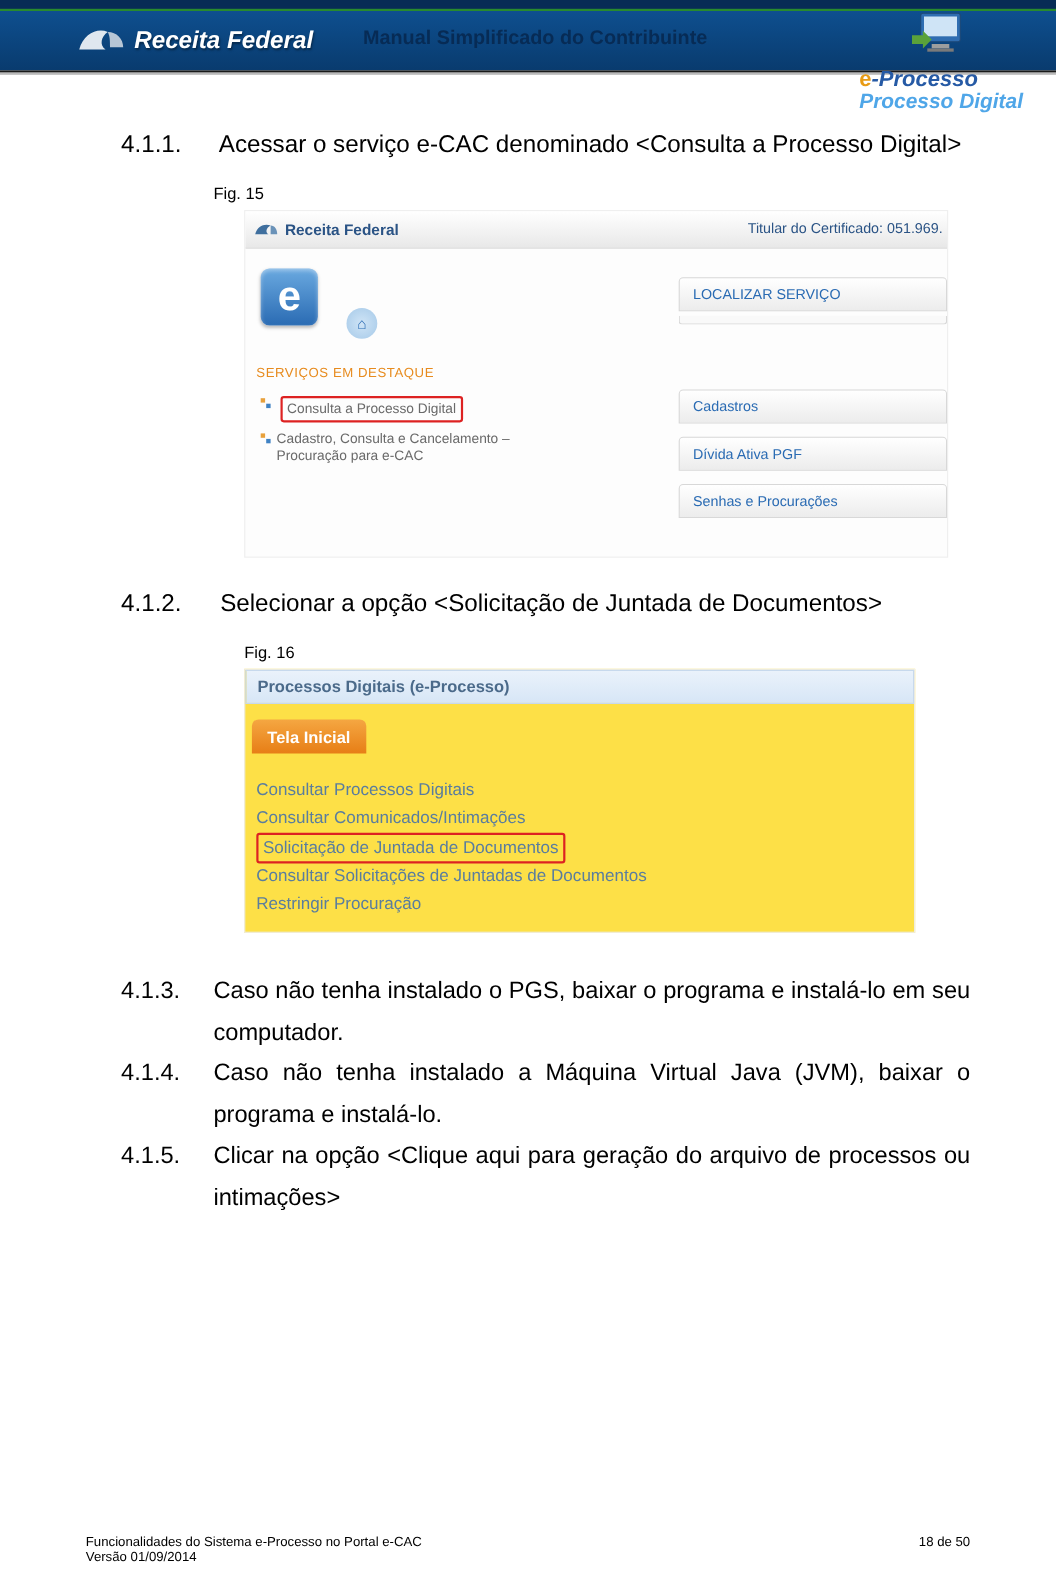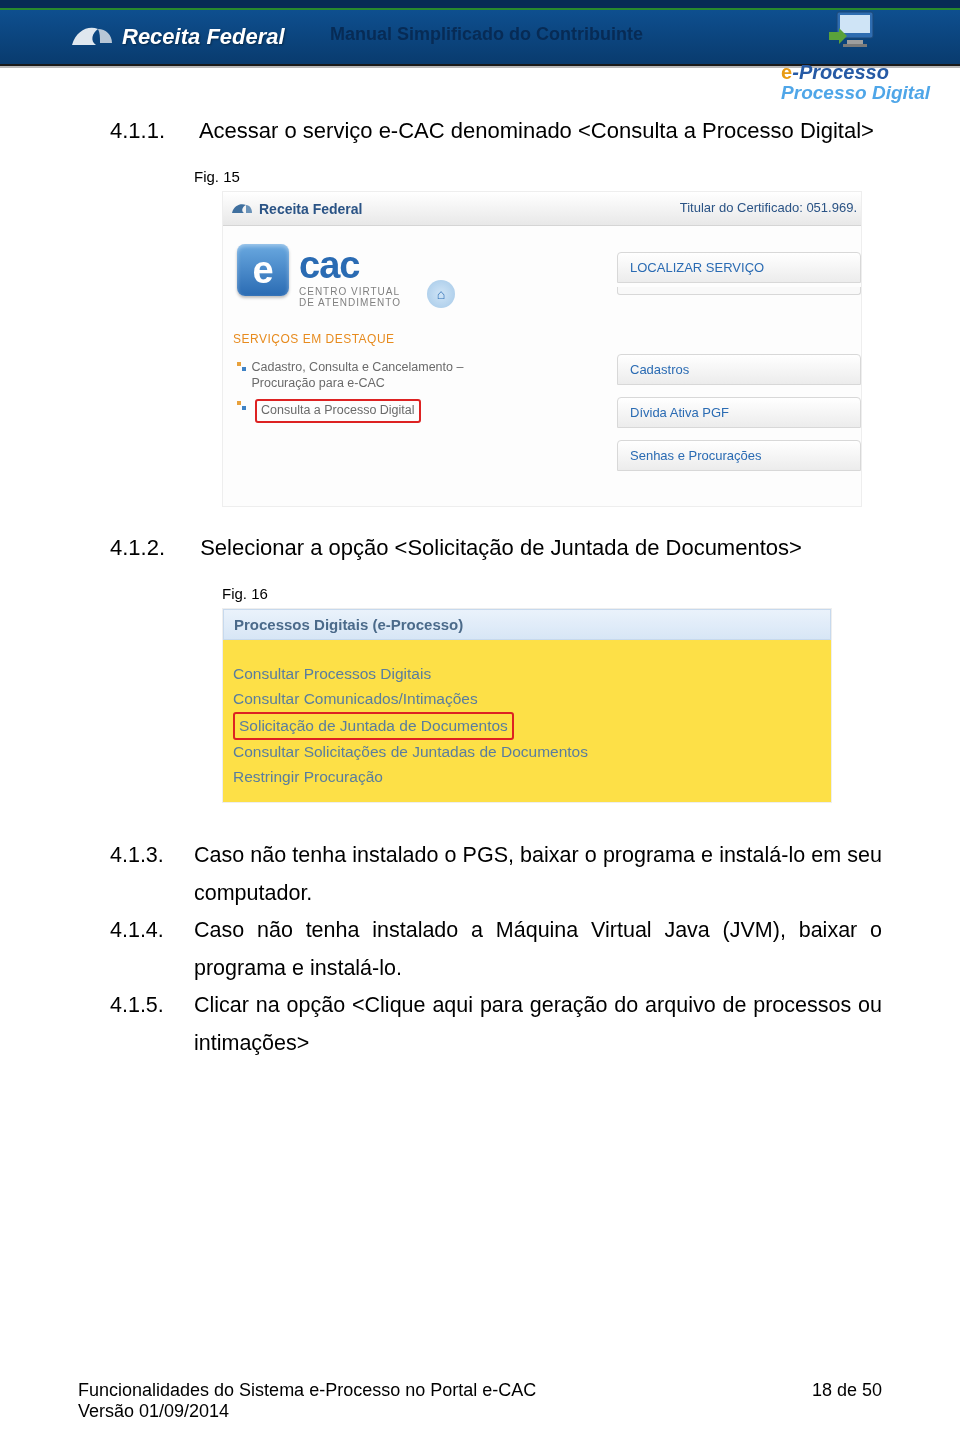--- a/index.html
+++ b/index.html
@@ -171,21 +171,21 @@
   
   .steps { margin-top: 20px; font-size: 21.5px; line-height: 1.75; }
   .steps .row { display:flex; }
   .steps .num { width: 84px; flex: 0 0 84px; }
   .steps .txt { flex: 1; text-align: justify; }
 
   
   .footer {
     position: absolute; bottom: 26px; left: 78px; right: 78px;
     display: flex; justify-content: space-between;
-    font-size: 18px;
+    font-size: 12px;
   }
 </style>
 </head>
 <body>
 
 <div class="hdr">
   <div class="hdr-top"></div>
   <div class="hdr-bar">
     <div class="rf-logo">
       <svg viewBox="0 0 44 32">
@@ -232,64 +232,62 @@
           <path d="M15 4 C19 4 21 8 21 12 L15 12 Z" fill="#6a92b8"></path>
         </svg>
         <span>Receita Federal</span>
       </div>
     </div>
     <div class="titular">Titular do Certificado: 051.969.</div>
 
     <div class="ecac-row">
       <div class="ecac-logo">
         <div class="ecac-bigE">e</div>
-        <div class="ecac-txt">
-          <div class="cac">cac</div>
-          <div class="ecac-sub">CENTRO VIRTUAL</div>
-          <div class="ecac-sub">DE ATENDIMENTO</div>
-        </div>
         <div class="home-ico">⌂</div>
       </div>
     </div>
 
     <div class="right-col">
       <div class="svc-tab">LOCALIZAR SERVIÇO</div>
       <div style="height:8px;border:1px solid #d8d8d8;border-top:none;border-radius:0 0 3px 3px;background:#f9f9f9"></div>
     </div>
 
     <div class="destaque-hdr">SERVIÇOS EM DESTAQUE</div>
 
     <div class="destaque-list">
       <div class="dl-item">
         <span class="dl-ico"></span>
-        <span>Cadastro, Consulta e Cancelamento – Procuração para e-CAC</span>
+        <span class="dl-highlight">Consulta a Processo Digital</span>
       </div>
       <div class="dl-item">
         <span class="dl-ico"></span>
-        <span class="dl-highlight">Consulta a Processo Digital</span>
+        <span>Cadastro, Consulta e Cancelamento – Procuração para e-CAC</span>
       </div>
     </div>
 
     <div class="svc-list2">
       <div class="svc-tab gray">Cadastros</div>
       <div style="height:8px"></div>
       <div class="svc-tab gray">Dívida Ativa PGF</div>
       <div style="height:8px"></div>
       <div class="svc-tab gray">Senhas e Procurações</div>
     </div>
   </div>
 
   <div class="sec-title sec412">
     <span class="num">4.1.2.</span>
     <span>Selecionar a opção &lt;Solicitação de Juntada de Documentos&gt;</span>
   </div>
   <div class="fig-label cap-indent" style="margin-left:112px">Fig. 16</div>
 
   <div class="fig16">
     <div class="crumb">Processos Digitais (e-Processo)</div>
+    <div class="tab-row">
+      <span class="tela-tab">Tela Inicial</span>
+    </div>
     <div class="opts">
       <div>Consultar Processos Digitais</div>
       <div>Consultar Comunicados/Intimações</div>
       <div><span class="opt-hl">Solicitação de Juntada de Documentos</span></div>
       <div>Consultar Solicitações de Juntadas de Documentos</div>
       <div>Restringir Procuração</div>
     </div>
   </div>
 
   <div class="steps">

